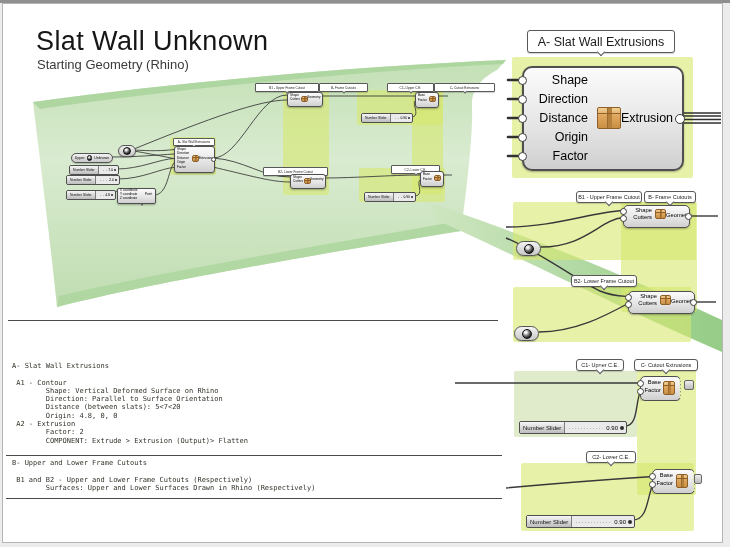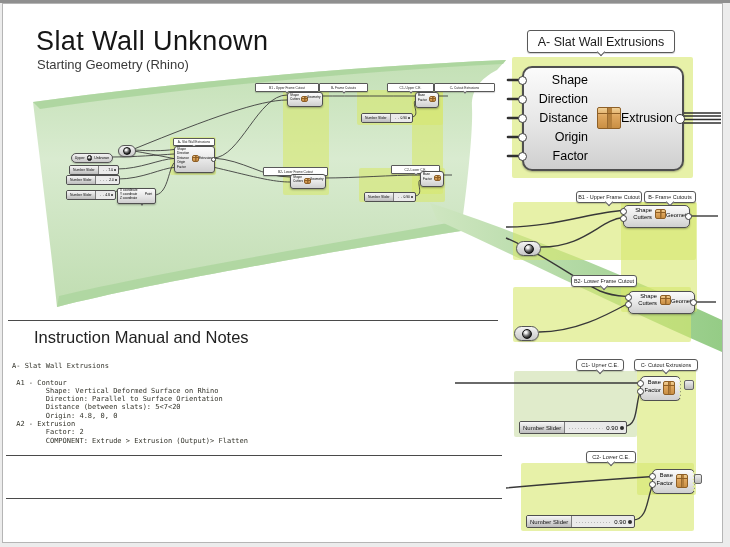--- a/index.html
+++ b/index.html
@@ -340,28 +340,31 @@
   <span class="sl-track">
         <span>0.90</span>
         <span class="sl-dot"></span>
       </span>
 </div>
 
 <div class="t title" style="left:36px;top:26px">Slat Wall Unknown</div>
 <div class="t subtitle" style="left:37px;top:57px">Starting Geometry (Rhino)</div>
 
 <div class="hr" style="left:8px;top:320px;width:490px"></div>
-<div class="t h2" style="left:34px;top:328px">Instruction Manual and Notes</div>
 
 <div class="t mono" style="left:12px;top:362px">A- Slat Wall Extrusions
 
  A1 - Contour
         Shape: Vertical Deformed Surface on Rhino
         Direction: Parallel to Surface Orientation
         Distance (between slats): 5&lt;7&lt;20
         Origin: 4.8, 0, 0
  A2 - Extrusion
         Factor: 2
         COMPONENT: Extrude &gt; Extrusion (Output)&gt; Flatten</div>
 <div class="hr" style="left:6px;top:455px;width:496px"></div>
+<div class="t mono" style="left:12px;top:459px">B- Upper and Lower Frame Cutouts
+
+ B1 and B2 - Upper and Lower Frame Cutouts (Respectively)
+        Surfaces: Upper and Lower Surfaces Drawn in Rhino (Respectively)</div>
 <div class="hr" style="left:6px;top:498px;width:496px"></div>
 
 </div>
 
 </body></html>

